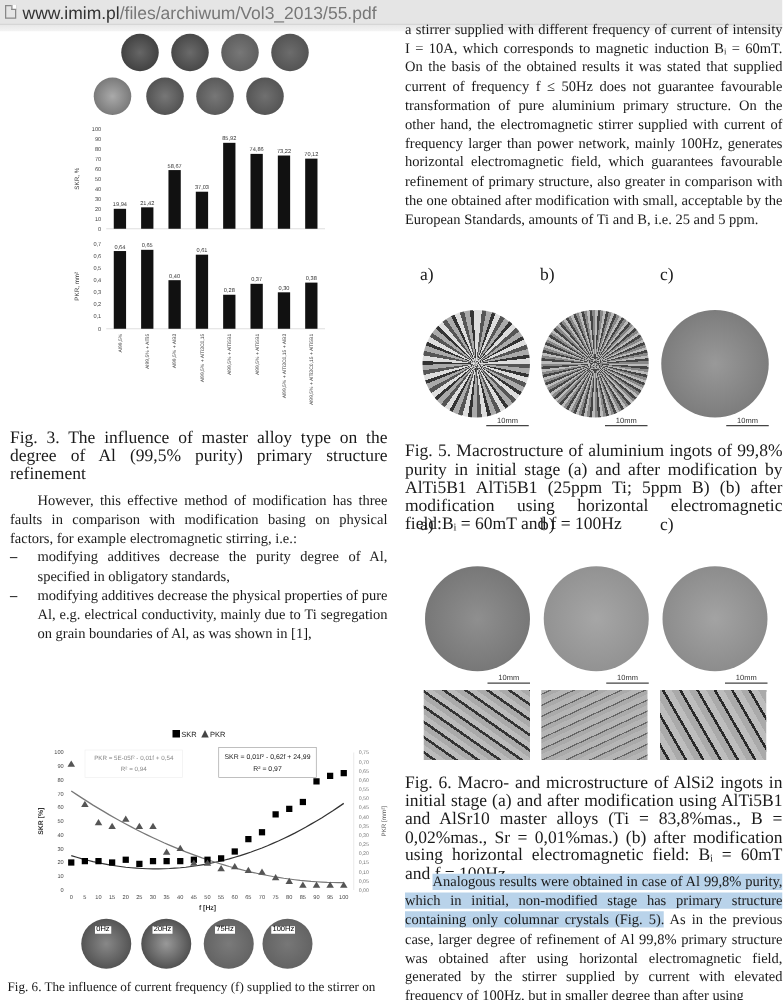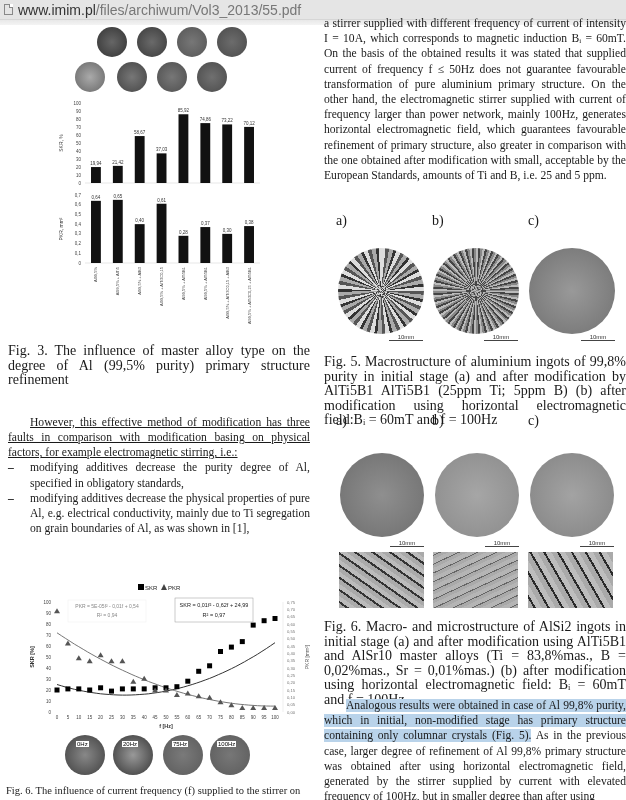--- a/index.html
+++ b/index.html
@@ -112,21 +112,21 @@
     <rect x="167.265625" y="138.85714285714286" width="9.84375" height="29.14285714285714" fill="#111111"></rect>
     <text x="172.1875" y="136.85714285714286" font-size="4.5" text-anchor="middle" fill="#333">0,30</text>
     <text x="173.6875" y="172" font-size="4" text-anchor="end" fill="#444" transform="rotate(-90 173.6875 172)">Al99,5% + AlTi3C0,15 + AlB3</text>
     <rect x="189.140625" y="131.0857142857143" width="9.84375" height="36.91428571428571" fill="#111111"></rect>
     <text x="194.0625" y="129.0857142857143" font-size="4.5" text-anchor="middle" fill="#333">0,38</text>
     <text x="195.5625" y="172" font-size="4" text-anchor="end" fill="#444" transform="rotate(-90 195.5625 172)">Al99,5% + AlTi3C0,15 + AlTi5B1</text>
   </svg>
 
 <div class="col left" style="top:344px;">
   <p class="caption">Fig. 3. The influence of master alloy type on the degree of Al (99,5% purity) primary structure refinement</p>
-  <p class="indent" style="margin-top:27px;text-decoration:underline;">However, this effective method of modification has three faults in comparison with modification basing on physical factors, for example electromagnetic stirring, i.e.:</p>
+  <p class="indent" style="margin-top:5px;">However, this effective method of modification has three faults in comparison with modification basing on physical factors, for example electromagnetic stirring, i.e.:</p>
   <ul class="bullets">
     <li>modifying additives decrease the purity degree of Al, specified in obligatory standards,</li>
     <li>modifying additives decrease the physical properties of pure Al, e.g. electrical conductivity, mainly due to Ti segregation on grain boundaries of Al, as was shown in [1],</li>
   </ul>
 </div>
 
 <svg id="fig4" style="position:absolute;left:20px;top:582px;" width="290" height="150">
     <rect x="118" y="2" width="6" height="6" fill="#000"></rect>
     <text x="125" y="7.5" font-size="6" fill="#222">SKR</text>
     <path d="M141 8 L144 2 L147 8 Z" fill="#444"></path>

